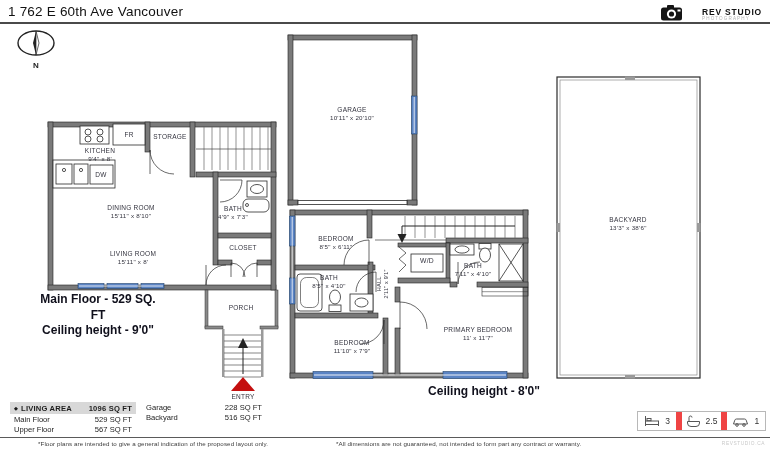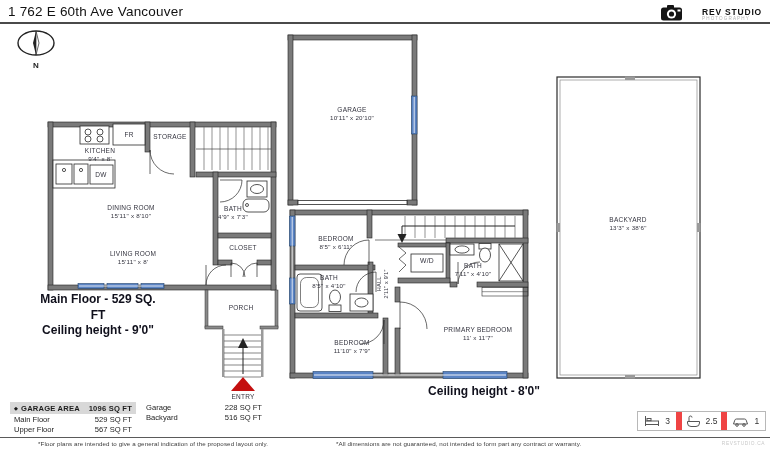--- a/index.html
+++ b/index.html
@@ -346,21 +346,21 @@
     <div>Ceiling height - 9'0"</div>
 </div>
 <div class="caption" style="left:399px;top:384px;width:170px;">
     <div>Ceiling height - 8'0"</div>
 </div>
 
 <div class="sumtable" style="left:10px;width:126px;">
   <div class="hd">
     <span class="hl">
         <span class="diam">◆</span>
-        <span>GARAGE AREA</span>
+        <span>LIVING AREA</span>
       </span>
     <span>1096 SQ FT</span>
   </div>
   <div class="row">
     <span>Main Floor</span>
       <span>529 SQ FT</span>
   </div>
   <div class="row">
     <span>Upper Floor</span>
       <span>567 SQ FT</span>

